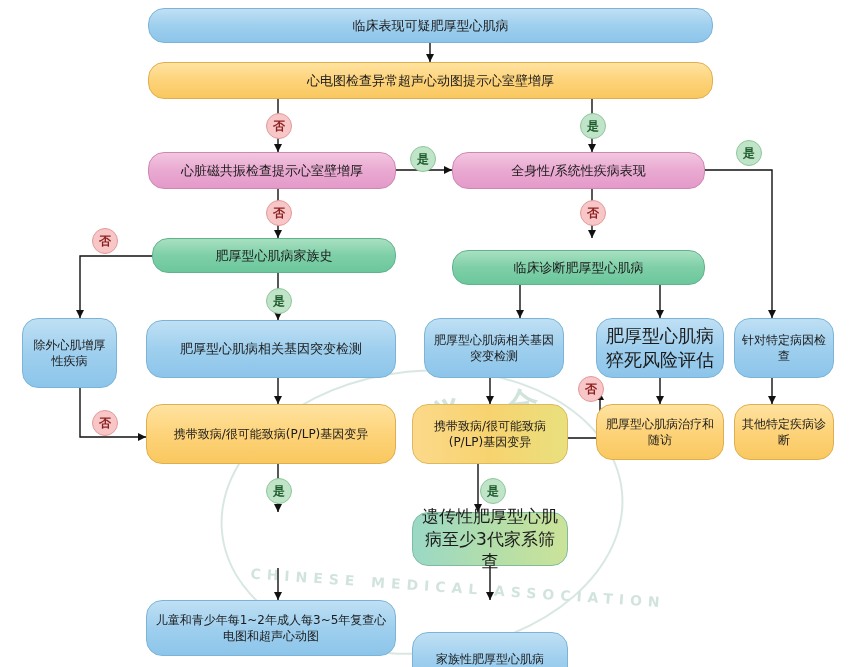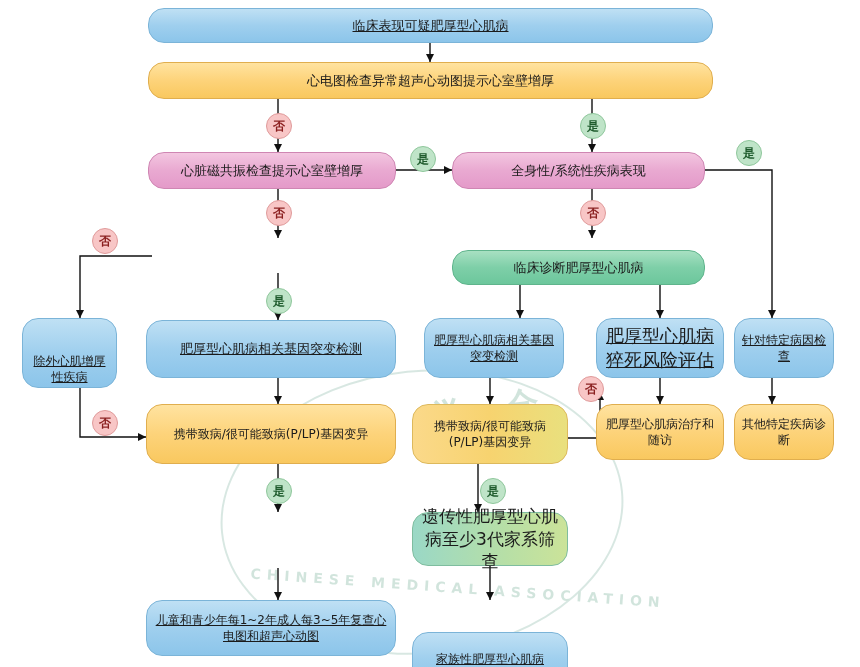--- a/index.html
+++ b/index.html
@@ -45,21 +45,20 @@
     font-size:13px;
     line-height:1.35;
     padding:2px 6px;
     border:1px solid rgba(0,0,0,.18);
     z-index:3;
   }
   .node span{display:block;}
   .blue{
     background:linear-gradient(180deg,#bfe0f4 0%,#9fcfee 50%,#8cc5ea 100%);
     border-color:#7bb4d8;
-    text-decoration:underline;
   }
   .yellow{
     background:linear-gradient(180deg,#ffe3a0 0%,#fdd37a 50%,#f9c85f 100%);
     border-color:#e0ae4e;
   }
   .pink{
     background:linear-gradient(180deg,#f3c6e0 0%,#e9a9d1 50%,#e49ac9 100%);
     border-color:#cf86b3;
   }
   .green{
@@ -173,25 +172,28 @@
       <span>心脏磁共振检查提示心室壁增厚</span>
     </div>
 
   <div class="node yellow" style="left:148px;top:62px;width:565px;height:37px;">
       <span>心电图检查异常超声心动图提示心室壁增厚</span>
     </div>
   <div class="node pink" style="left:452px;top:152px;width:253px;height:37px;">
       <span>全身性/系统性疾病表现</span>
     </div>
 
+  <div class="node green" style="left:152px;top:238px;width:244px;height:35px;">
+      <span>肥厚型心肌病家族史</span>
+    </div>
   <div class="node green" style="left:452px;top:238px;width:253px;height:35px;margin-top:12px;">
       <span>临床诊断肥厚型心肌病</span>
     </div>
 
-  <div class="node blue" style="left:22px;top:318px;width:95px;height:70px;font-size:12px;align-items:flex-end;">
+  <div class="node blue" style="left:22px;top:318px;width:95px;height:70px;font-size:12px;">
       <span>除外心肌增厚性疾病</span>
     </div>
   <div class="node blue" style="left:146px;top:320px;width:250px;height:58px;">
       <span>肥厚型心肌病相关基因突变检测</span>
     </div>
   <div class="node blue" style="left:424px;top:318px;width:140px;height:60px;font-size:12px;">
       <span>肥厚型心肌病相关基因突变检测</span>
     </div>
   <div class="node blue" style="left:596px;top:318px;width:128px;height:60px;font-size:18px;">
       <span>肥厚型心肌病猝死风险评估</span>

